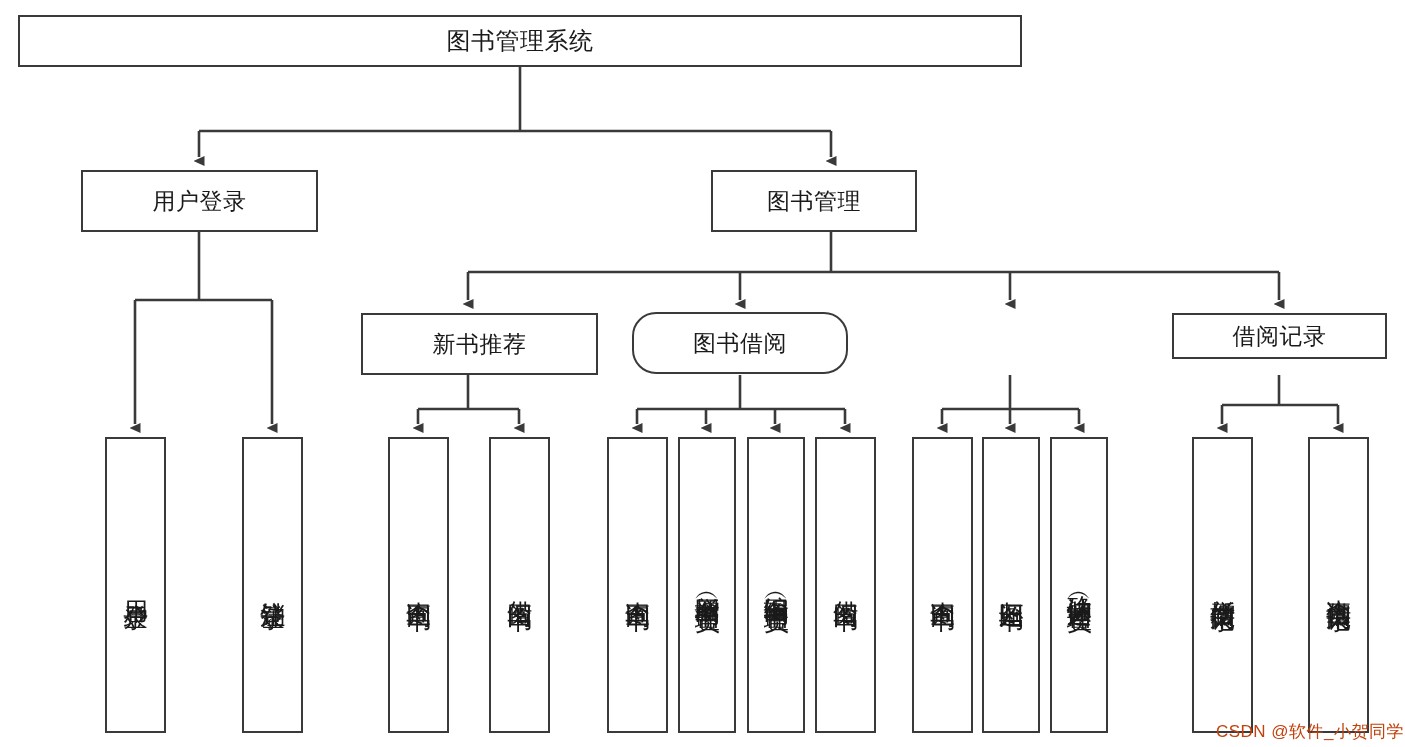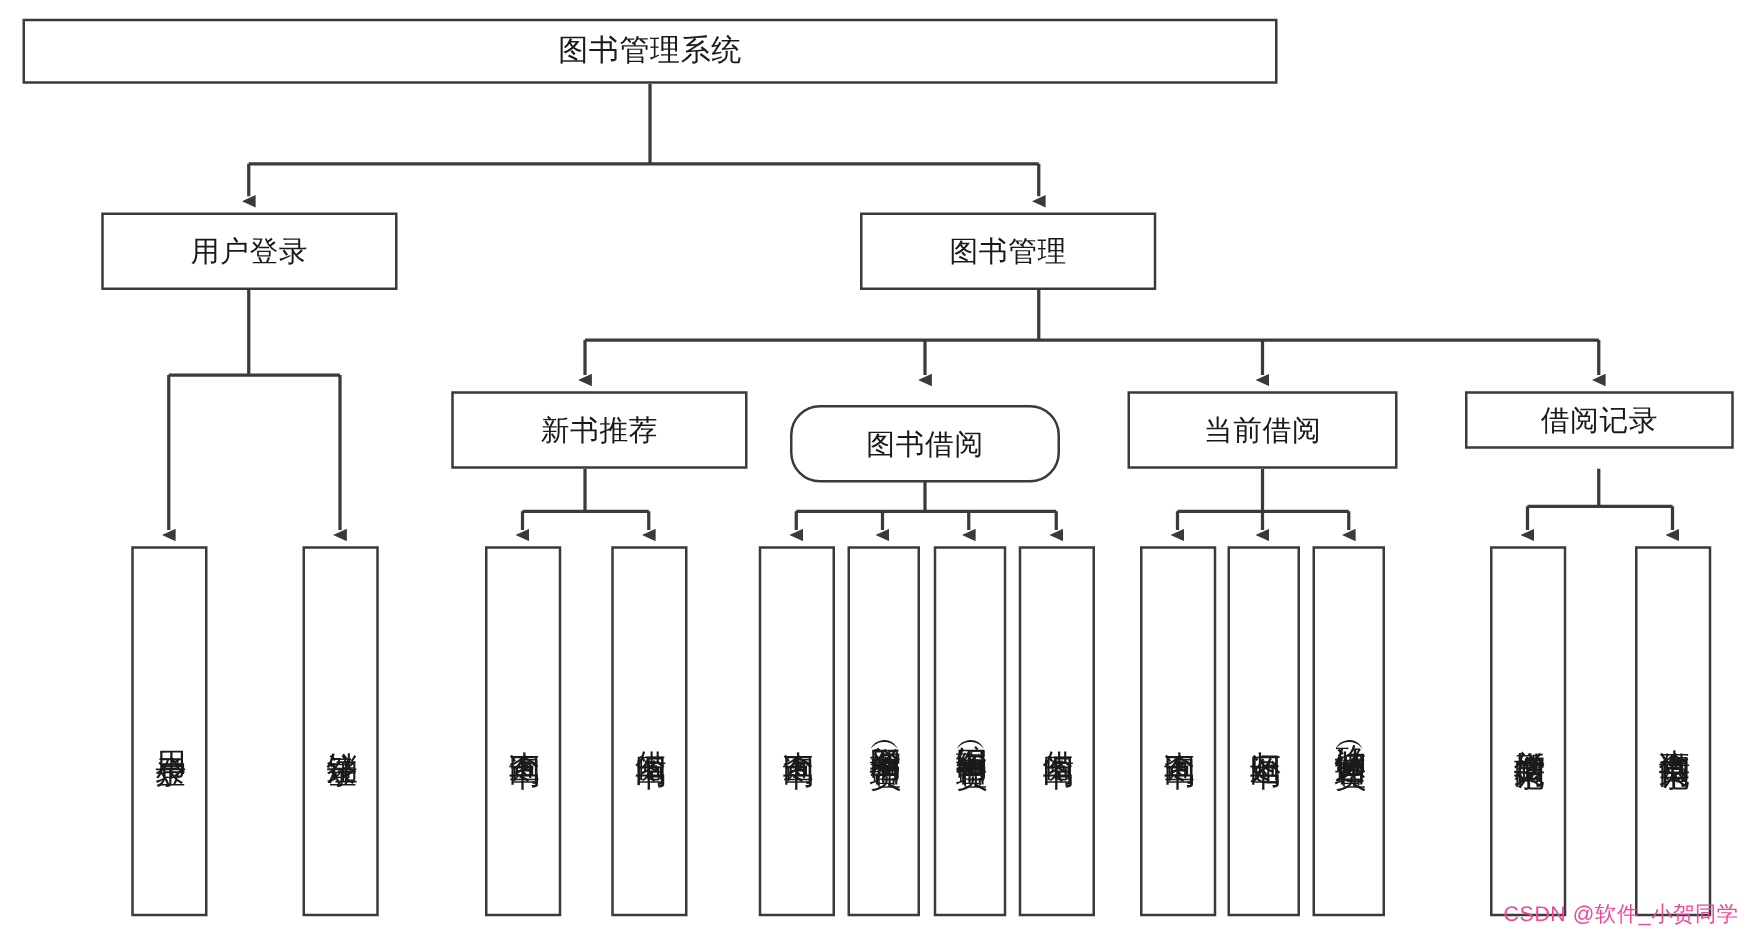--- a/index.html
+++ b/index.html
@@ -56,24 +56,24 @@
     writing-mode: vertical-rl;
     text-orientation: upright;
     font-size: 25px;
     line-height: 1.18;
     letter-spacing: 2px;
     max-height: 100%;
     white-space: normal;
   }
   #watermark {
     position: absolute;
-    right: 14px;
+    right: 1px;
     bottom: 4px;
     font-size: 17px;
-    color: #ec4899;
+    color: #c2410c;
     letter-spacing: 0.5px;
     z-index: 5;
     user-select: none;
   }
 </style>
 </head>
 <body>
 
 <div id="diagram-canvas">
 
@@ -127,32 +127,29 @@
     </g>
   </svg>
 
   <div class="node root horiz" style="left:18px; top:15px; width:1004px; height:52px;">
     <span class="node-label">图书管理系统</span>
   </div>
 
   <div class="node horiz" style="left:81px; top:170px; width:237px; height:62px;">
     <span class="node-label">用户登录</span>
   </div>
-  <div class="node horiz" style="left:688px; top:170px; width:237px; height:62px;">
+  <div class="node horiz" style="left:711px; top:170px; width:206px; height:62px;">
     <span class="node-label">图书管理</span>
   </div>
 
   <div class="node horiz" style="left:361px; top:313px; width:237px; height:62px;">
     <span class="node-label">新书推荐</span>
   </div>
-  <div class="node horiz" style="left:632px; top:324px; width:216px; height:62px;border-radius:24px;">
+  <div class="node horiz" style="left:632px; top:312px; width:216px; height:62px;border-radius:24px;">
     <span class="node-label">图书借阅</span>
-  </div>
-  <div class="node horiz" style="left:902px; top:313px; width:216px; height:62px;">
-    <span class="node-label">当前借阅</span>
   </div>
   <div class="node horiz" style="left:1172px; top:313px; width:215px; height:46px;">
     <span class="node-label">借阅记录</span>
   </div>
 
   <div class="node vert" style="left:105px; top:437px; width:61px; height:296px;">
     <span class="node-label">用户登录</span>
   </div>
   <div class="node vert" style="left:242px; top:437px; width:61px; height:296px;">
     <span class="node-label">注销登录</span>

